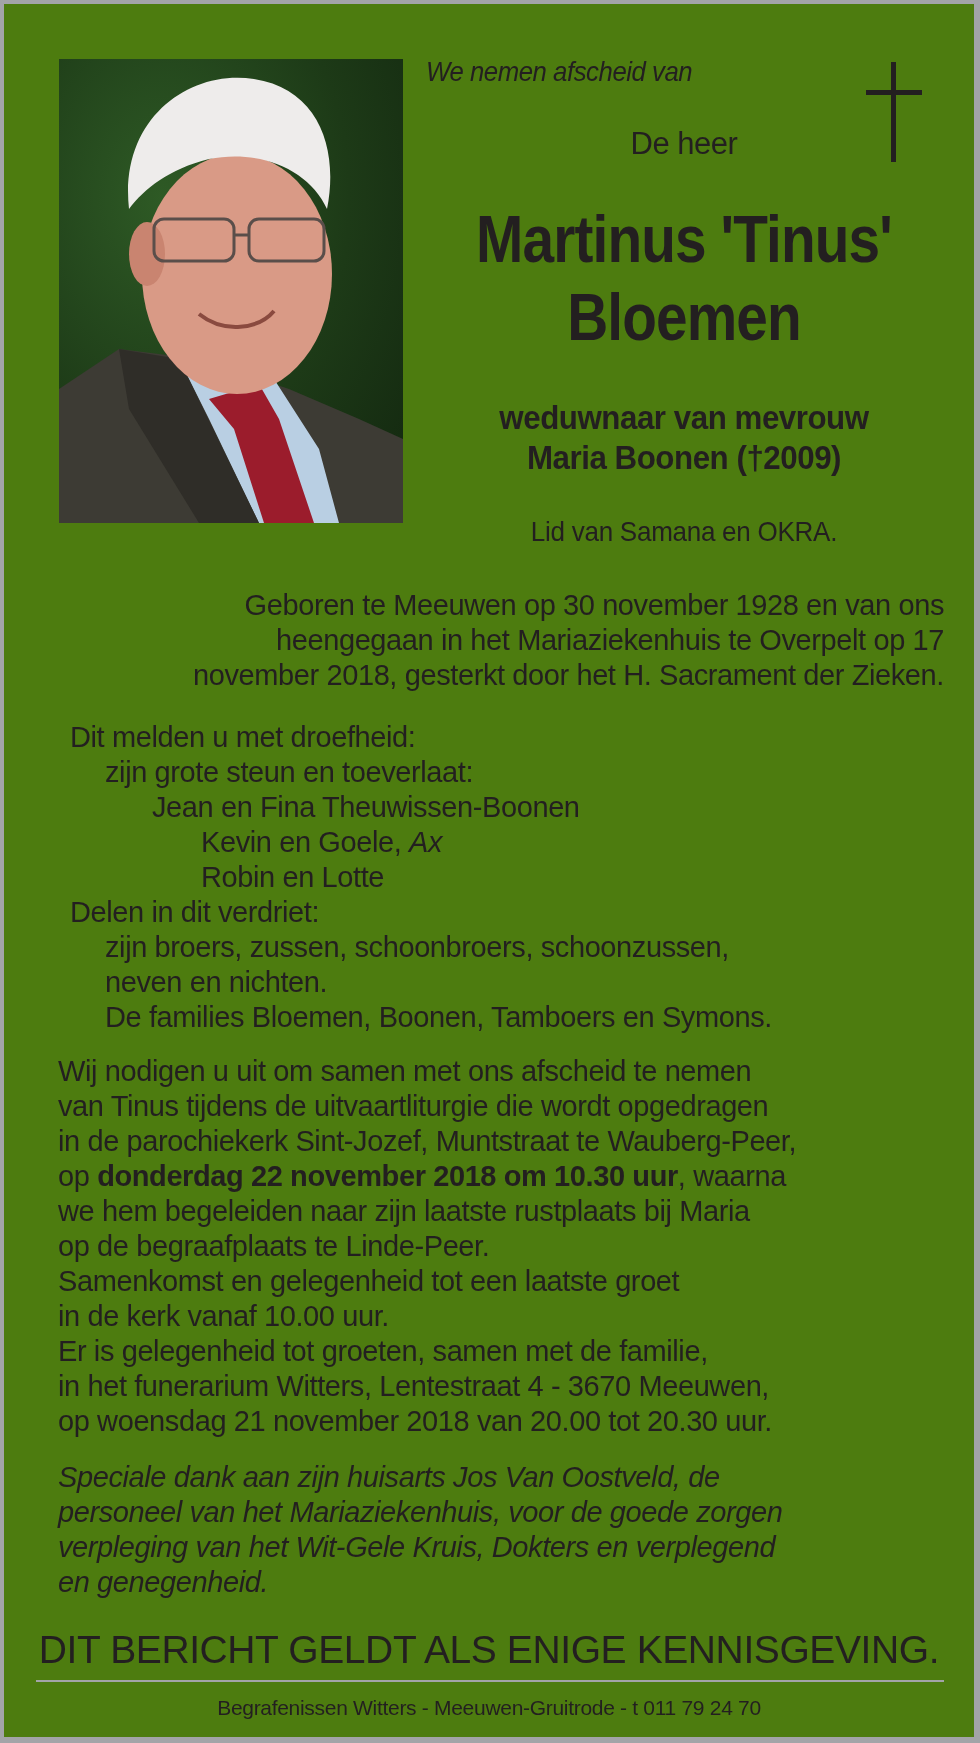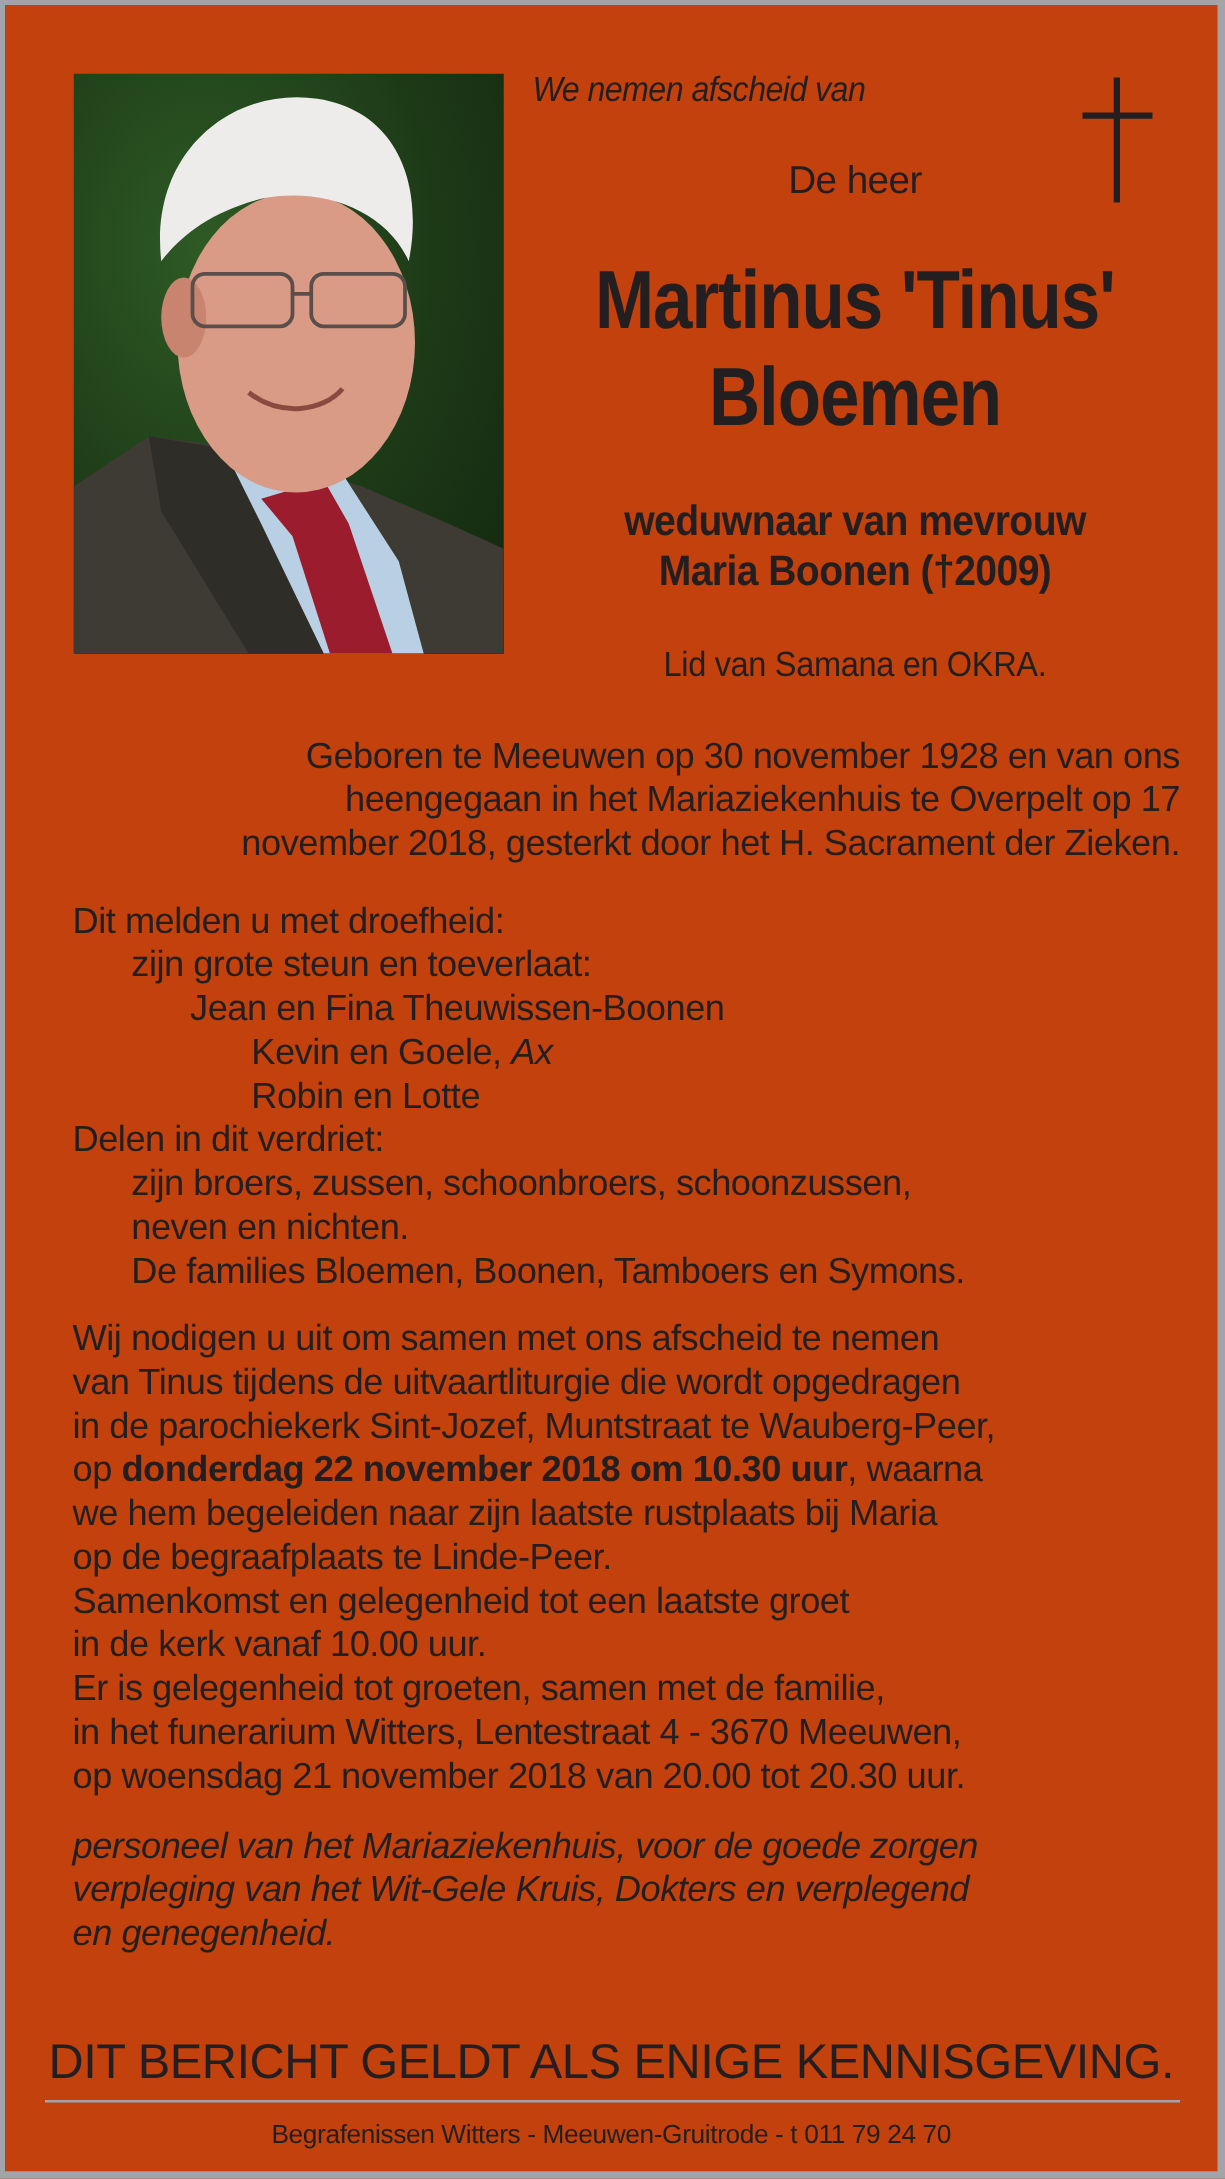--- a/index.html
+++ b/index.html
@@ -1,33 +1,33 @@
 <!DOCTYPE html>
 <html><head>
 <meta charset="utf-8">
 <style>
   html, body { margin:0; padding:0; }
   body { width:980px; height:1743px; background:#a3a4a8; font-family:"Liberation Sans", sans-serif; color:#231f20; }
-  .page { position:absolute; left:4px; top:4px; width:970px; height:1733px; background:#c2410c; overflow:hidden; }
+  .page { position:absolute; left:4px; top:4px; width:970px; height:1733px; background:#4d7c0f; overflow:hidden; }
   .photo { position:absolute; left:55px; top:55px; width:344px; height:464px; overflow:hidden;
            background:radial-gradient(ellipse at 30% 30%, #2e5a25 0%, #1d3a17 55%, #12260f 100%); }
   .photo svg { display:block; }
   .intro { position:absolute; left:422px; top:52px; font-size:28px; font-style:italic; letter-spacing:-0.5px; transform:scaleX(0.92); transform-origin:left; }
   .cross { position:absolute; left:862px; top:58px; width:56px; height:100px; }
   .cross .v { position:absolute; left:25px; top:0; width:5px; height:100px; background:#231f20; }
   .cross .h { position:absolute; left:0; top:28px; width:56px; height:5px; background:#231f20; }
   .center-col { position:absolute; left:430px; width:500px; text-align:center; }
   .title-prefix { top:122px; font-size:31px; letter-spacing:-0.5px; }
   .name { top:196px; font-size:66px; font-weight:bold; line-height:78px; letter-spacing:-1px; transform:scaleX(0.86); }
   .widow { top:393px; font-size:34px; line-height:40px; font-weight:bold; letter-spacing:-0.5px; transform:scaleX(0.92); }
   .member { top:512px; font-size:28px; letter-spacing:-0.3px; transform:scaleX(0.93); }
   .birth { position:absolute; left:30px; width:910px; top:584px; text-align:right; font-size:29px; line-height:35px; letter-spacing:-0.4px; }
   .block { position:absolute; left:54px; width:900px; font-size:29px; line-height:35px; letter-spacing:-0.4px; }
   .family { top:716px; }
-  .family .l0 { padding-left:0; }
+  .family .l0 { padding-left:0;margin-left:12px; }
   .family .l1 { padding-left:47px; }
   .family .l2 { padding-left:94px; }
   .family .l3 { padding-left:143px; }
   .invite { top:1050px; }
   .thanks { top:1456px; font-style:italic; }
   .notice { position:absolute; left:0; width:970px; top:1624px; text-align:center; font-size:39px; letter-spacing:-0.4px; }
   .rule { position:absolute; left:32px; width:908px; top:1676px; height:2px; background:#a3a4a8; }
   .footer { position:absolute; left:0; width:970px; top:1692px; text-align:center; font-size:21px; letter-spacing:-0.3px; }
   .line { white-space:nowrap; }
   b { font-weight:bold; }
@@ -109,20 +109,21 @@
     <div class="line">we hem begeleiden naar zijn laatste rustplaats bij Maria</div>
     <div class="line">op de begraafplaats te Linde-Peer.</div>
     <div class="line">Samenkomst en gelegenheid tot een laatste groet</div>
     <div class="line">in de kerk vanaf 10.00 uur.</div>
     <div class="line">Er is gelegenheid tot groeten, samen met de familie,</div>
     <div class="line">in het funerarium Witters, Lentestraat 4 - 3670 Meeuwen,</div>
     <div class="line">op woensdag 21 november 2018 van 20.00 tot 20.30 uur.</div>
   </div>
 
   <div class="block thanks">
+    <div class="line">Speciale dank aan zijn huisarts Jos Van Oostveld, de</div>
     <div class="line">personeel van het Mariaziekenhuis, voor de goede zorgen</div>
     <div class="line">verpleging van het Wit-Gele Kruis, Dokters en verplegend</div>
     <div class="line">en genegenheid.</div>
   </div>
 
   <div class="notice">DIT BERICHT GELDT ALS ENIGE KENNISGEVING.</div>
 
   <div class="rule"></div>
 
   <div class="footer">Begrafenissen Witters - Meeuwen-Gruitrode - t 011 79 24 70</div>

